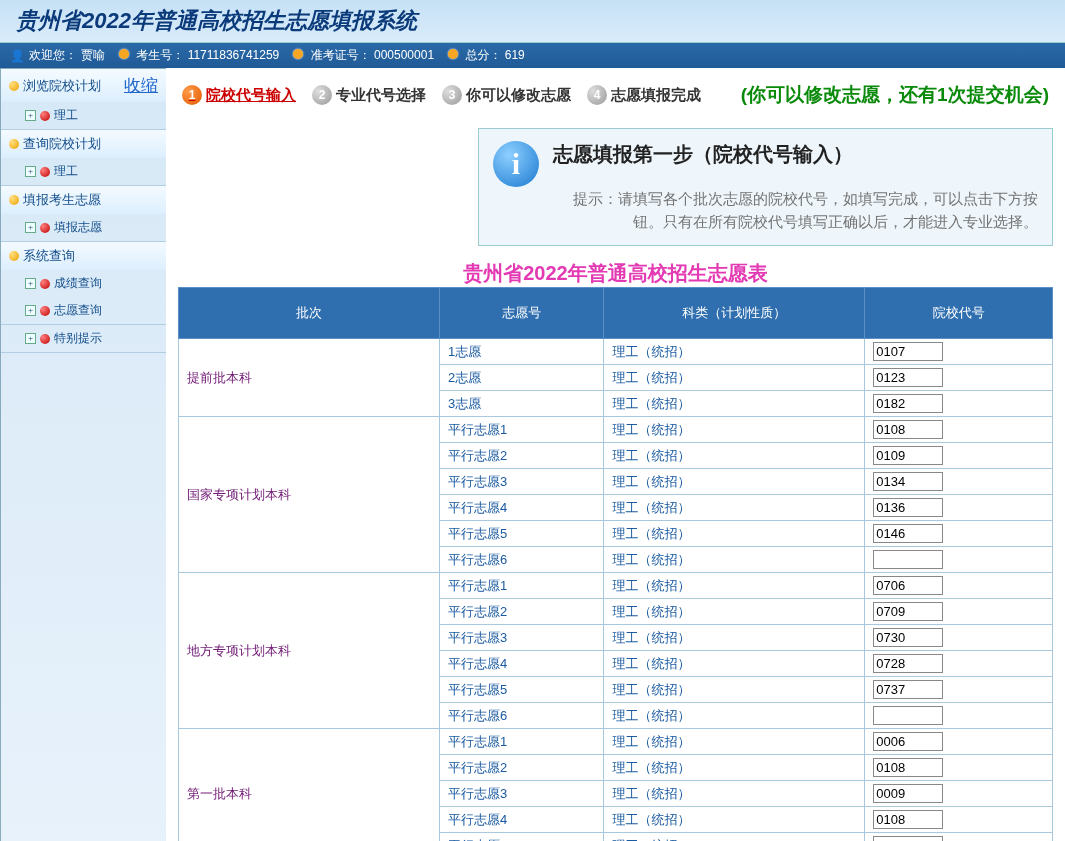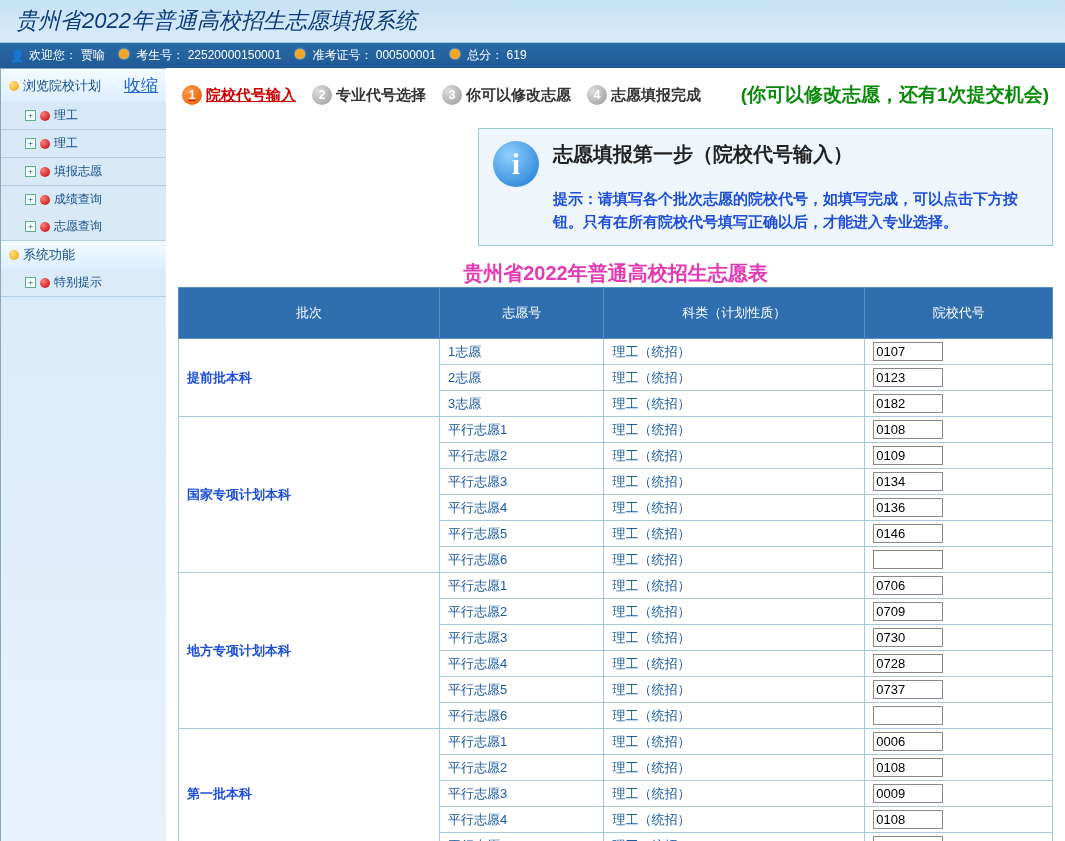--- a/index.html
+++ b/index.html
@@ -1,18 +1,18 @@
 <!DOCTYPE html>
 <html><head>
 <meta charset="utf-8">
 <style>
 * { margin: 0; padding: 0; box-sizing: border-box; }
 body { font-family: "Microsoft YaHei", SimSun, sans-serif; font-size: 13px; background: #fff; width: 1065px; }
 .header { background: linear-gradient(#c6e1f5, #d9ecfb); padding: 6px 16px; border-bottom: 1px solid #9cc; }
-.header h1 { font-size: 22px; color: #0a3a7a; font-weight: normal; font-style: italic; }
+.header h1 { font-size: 22px; color: #0a3a7a; font-weight: bold; font-style: italic; }
 .topbar { background: linear-gradient(#2a6aa8,#1f5a96); color: #fff; padding: 4px 10px; display: flex; align-items: center; gap: 14px; font-size: 12px; }
 .topbar .welcome { display:flex; align-items:center; gap:4px; }
 .topbar .bullet { width:10px; height:10px; border-radius:50%; background:#f6a623; display:inline-block; margin-right:4px; box-shadow:0 0 2px #fff; }
 .topbar .val { color:#fff; }
 .layout { display: flex; }
 .sidebar { width: 166px; background: linear-gradient(#d6e8f6,#e8f2fb); border: 1px solid #8ab; border-right: none; min-height: 760px; font-family: Liberation Serif, serif; }
 .side-group { border-bottom: 1px solid #b3cde3; }
 .side-head { background: linear-gradient(#f4fbff,#dceefe); padding: 5px 8px; color: #134d8a; font-size: 13px; display:flex; align-items:center; gap:4px; cursor:pointer; }
 .side-item { padding: 5px 8px 5px 24px; color: #134d8a; font-size: 12px; display:flex; align-items:center; gap:4px; cursor:pointer; }
 .plus { width:11px; height:11px; border:1px solid #6a8; background:#eff; color:#246; font-size:9px; line-height:9px; text-align:center; display:inline-block; }
@@ -22,45 +22,45 @@
 .main { flex:1; padding: 8px 12px; }
 .steps { display:flex; align-items:center; gap:16px; padding: 6px 4px; font-size:15px; font-weight:bold; }
 .step { display:flex; align-items:center; gap:4px; color:#333; }
 .step.active { color:#c00; text-decoration:underline; }
 .step-num { width:20px; height:20px; border-radius:50%; background:radial-gradient(circle at 30% 30%,#ddd,#999); color:#fff; font-size:12px; display:flex; align-items:center; justify-content:center; }
 .step.active .step-num { background:radial-gradient(circle at 30% 30%,#ff9a4a,#e05a00); }
 .remain { color:#0a8a0a; font-weight:bold; margin-left:auto; font-size:19px; }
 .infobox { border:1px solid #9cc; background:#eef6fb; margin: 14px 0 14px 300px; padding: 12px 14px; display:flex; gap:14px; align-items:flex-start; }
 .info-icon { width:46px; height:46px; border-radius:50%; background:radial-gradient(circle at 35% 30%,#8ed0ff,#1a78d0); color:#fff; font-size:30px; font-weight:bold; display:flex; align-items:center; justify-content:center; font-family:Georgia,serif; flex-shrink:0; }
 .info-title { font-size:20px; font-weight:bold; color:#222; margin-bottom:20px; }
-.info-text { font-size:15px; color:#1d4ed8; line-height:1.5; font-weight:bold; }
+.info-text { font-size:15px; color:#737373; line-height:1.5; font-weight:normal;text-align:right; }
 .table-title { text-align:center; font-size:20px; font-weight:bold; color:#e339b3; margin: 0 0; }
 table.grid { width:100%; border-collapse: collapse; font-size:13px; }
 table.grid th { background:#2f6fb0; color:#fff; padding:16px 8px; border:1px solid #5a90c8; font-weight:normal; font-size:13px; }
 table.grid td { border:1px solid #a8c8e0; padding:3px 8px; color:#1a5aa0; background:#fff; }
-table.grid td.batch { color:#1d4ed8;font-weight:bold; }
+table.grid td.batch { color:#701a75; }
 table.grid input.code { width:70px; font-size:13px; padding:1px 2px; border:1px solid #888; }
 </style>
 </head>
 <body>
 
 <div class="header">
   <h1>贵州省2022年普通高校招生志愿填报系统</h1>
 </div>
 
 <div class="topbar">
   <span class="welcome">
     <span>👤</span>
     <span>欢迎您：</span>
     <span class="val">贾喻</span>
   </span>
   <span>
     <span class="bullet"></span>
     <span>考生号：</span>
-    <span class="val">22520000150001</span>
+    <span class="val">11711836741259</span>
   </span>
   <span>
     <span class="bullet"></span>
     <span>准考证号：</span>
     <span class="val">000500001</span>
   </span>
   <span>
     <span class="bullet"></span>
     <span>总分：</span>
     <span class="val">619</span>
@@ -75,50 +75,58 @@
           <span>浏览院校计划</span>
           <span class="shrink">收缩</span>
         </div>
         <div class="side-item">
           <span class="plus">+</span>
           <span class="dot-r"></span>
           <span>理工</span>
         </div>
       </div>
       <div class="side-group">
+        <div class="side-head">
+          <span class="dot-y"></span>
+          <span>查询院校计划</span>
+        </div>
         <div class="side-item">
           <span class="plus">+</span>
           <span class="dot-r"></span>
           <span>理工</span>
         </div>
       </div>
       <div class="side-group">
+        <div class="side-head">
+          <span class="dot-y"></span>
+          <span>填报考生志愿</span>
+        </div>
         <div class="side-item">
           <span class="plus">+</span>
           <span class="dot-r"></span>
           <span>填报志愿</span>
         </div>
       </div>
       <div class="side-group">
+        <div class="side-head">
+          <span class="dot-y"></span>
+          <span>系统查询</span>
+        </div>
         <div class="side-item">
           <span class="plus">+</span>
           <span class="dot-r"></span>
           <span>成绩查询</span>
         </div>
         <div class="side-item">
           <span class="plus">+</span>
           <span class="dot-r"></span>
           <span>志愿查询</span>
         </div>
       </div>
       <div class="side-group">
-        <div class="side-head">
-          <span class="dot-y"></span>
-          <span>系统功能</span>
-        </div>
         <div class="side-item">
           <span class="plus">+</span>
           <span class="dot-r"></span>
           <span>特别提示</span>
         </div>
       </div>
     </div>
 
   <div class="main">
     <div class="steps" id="steps">

